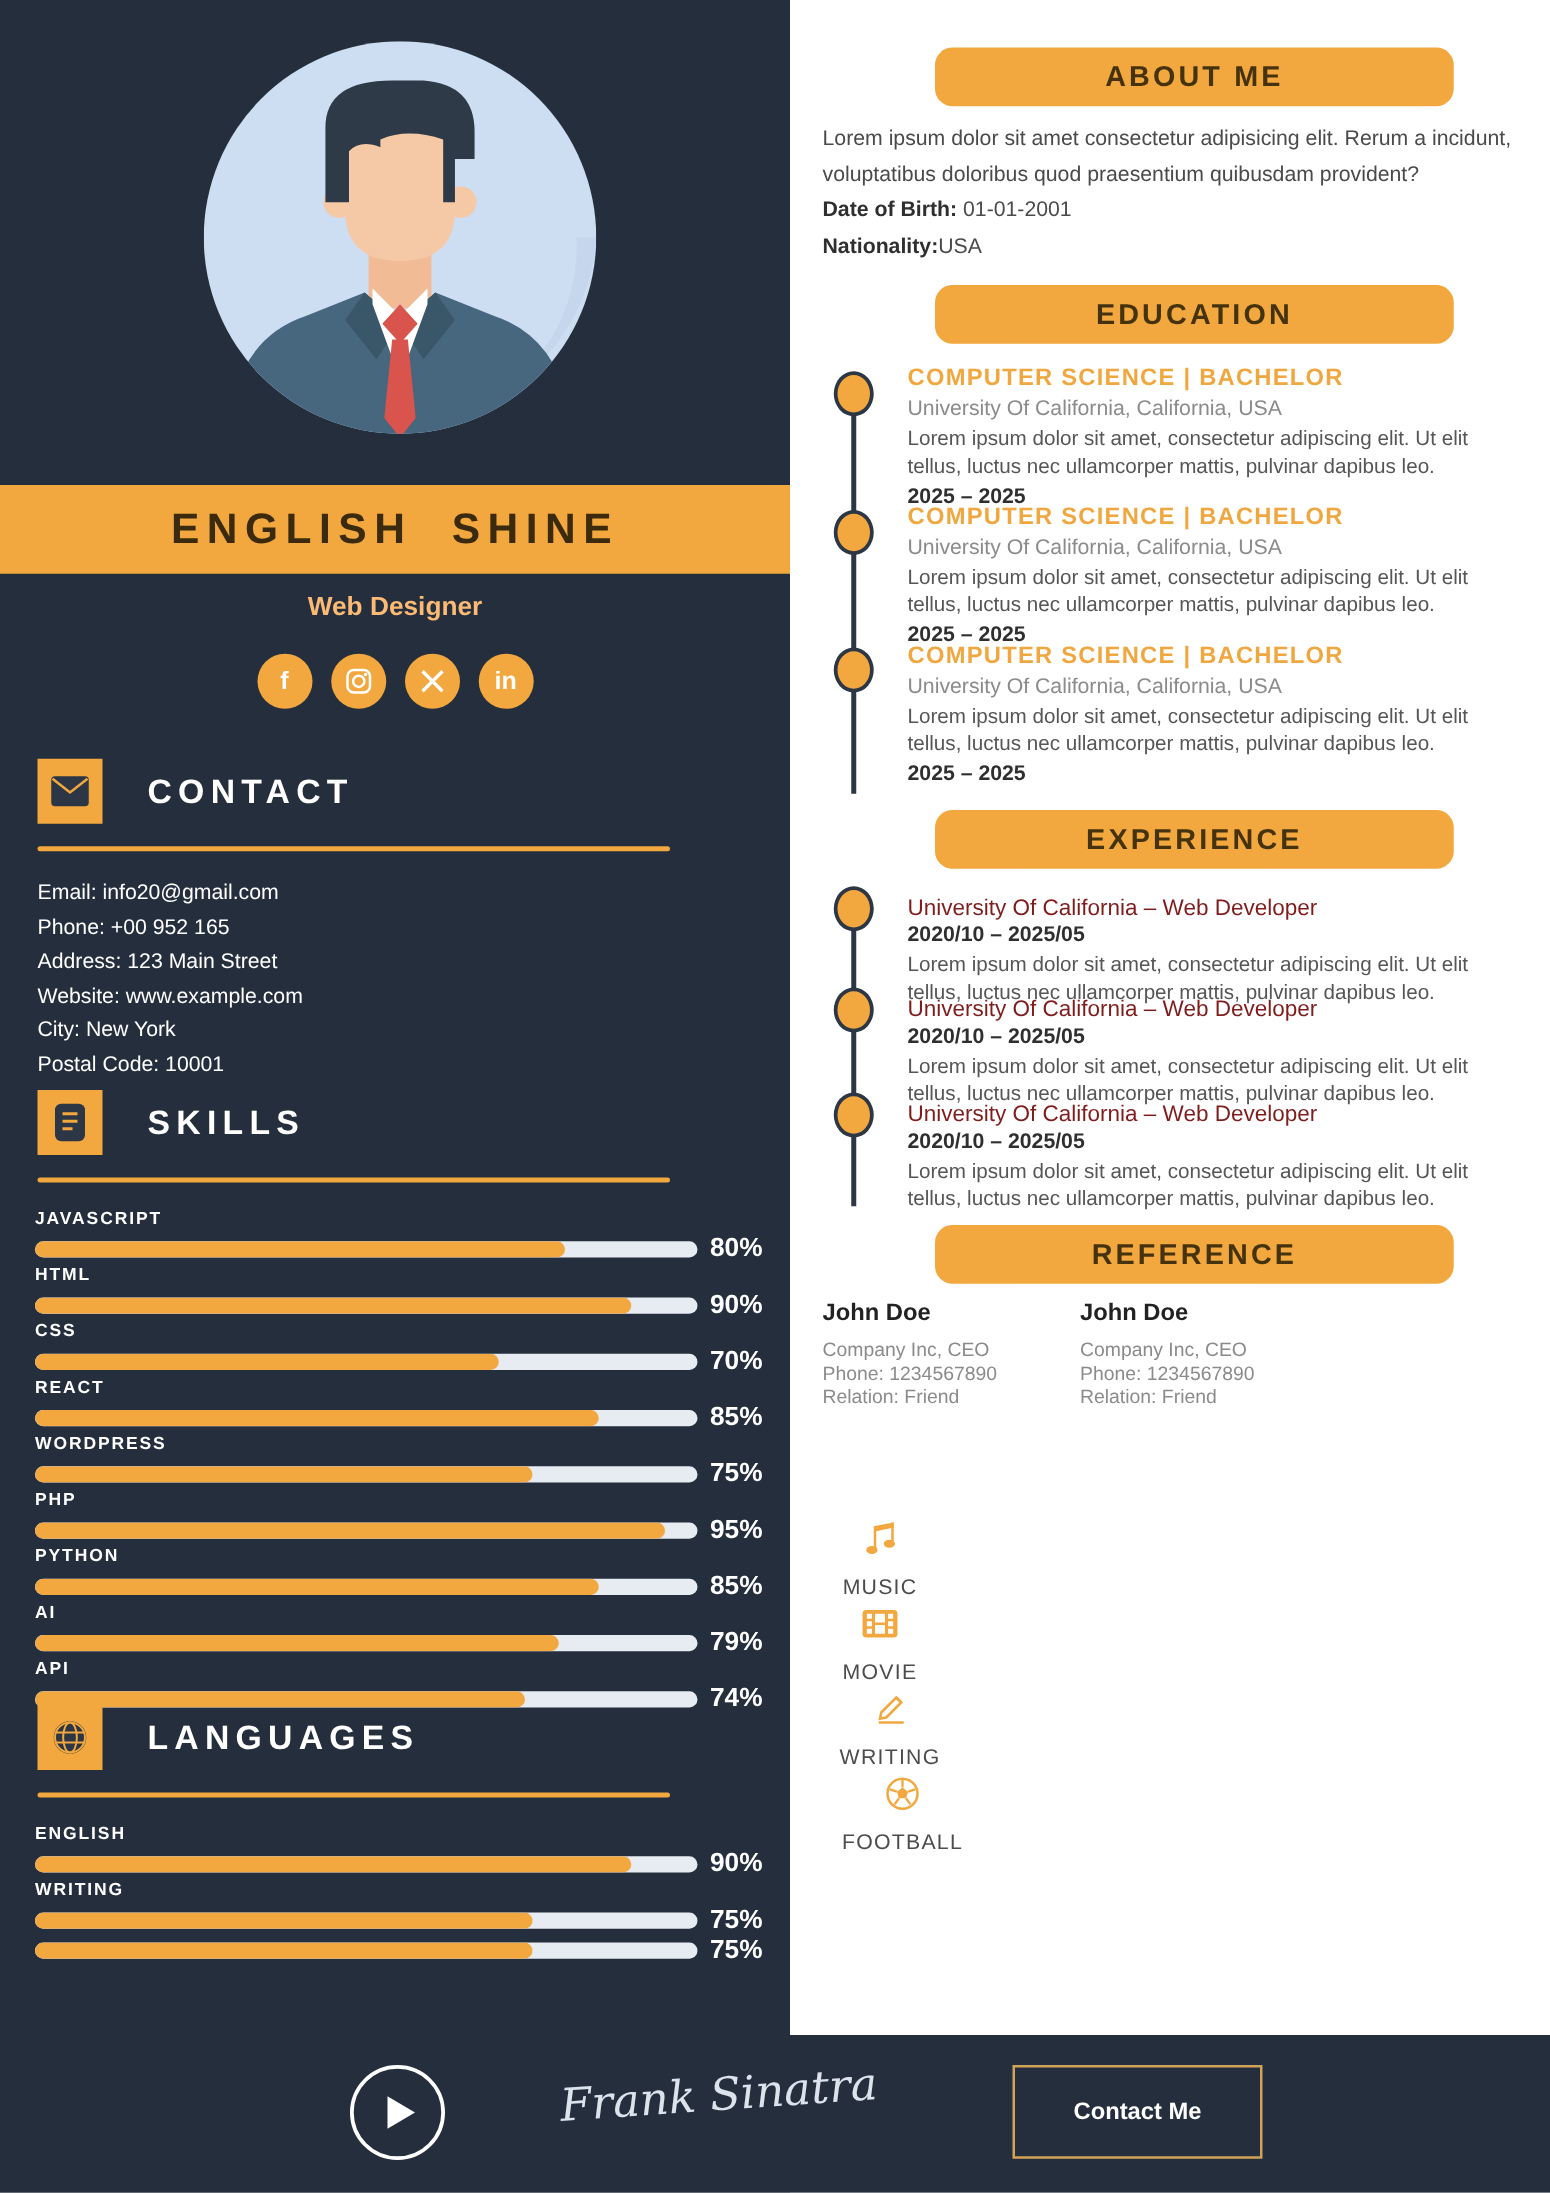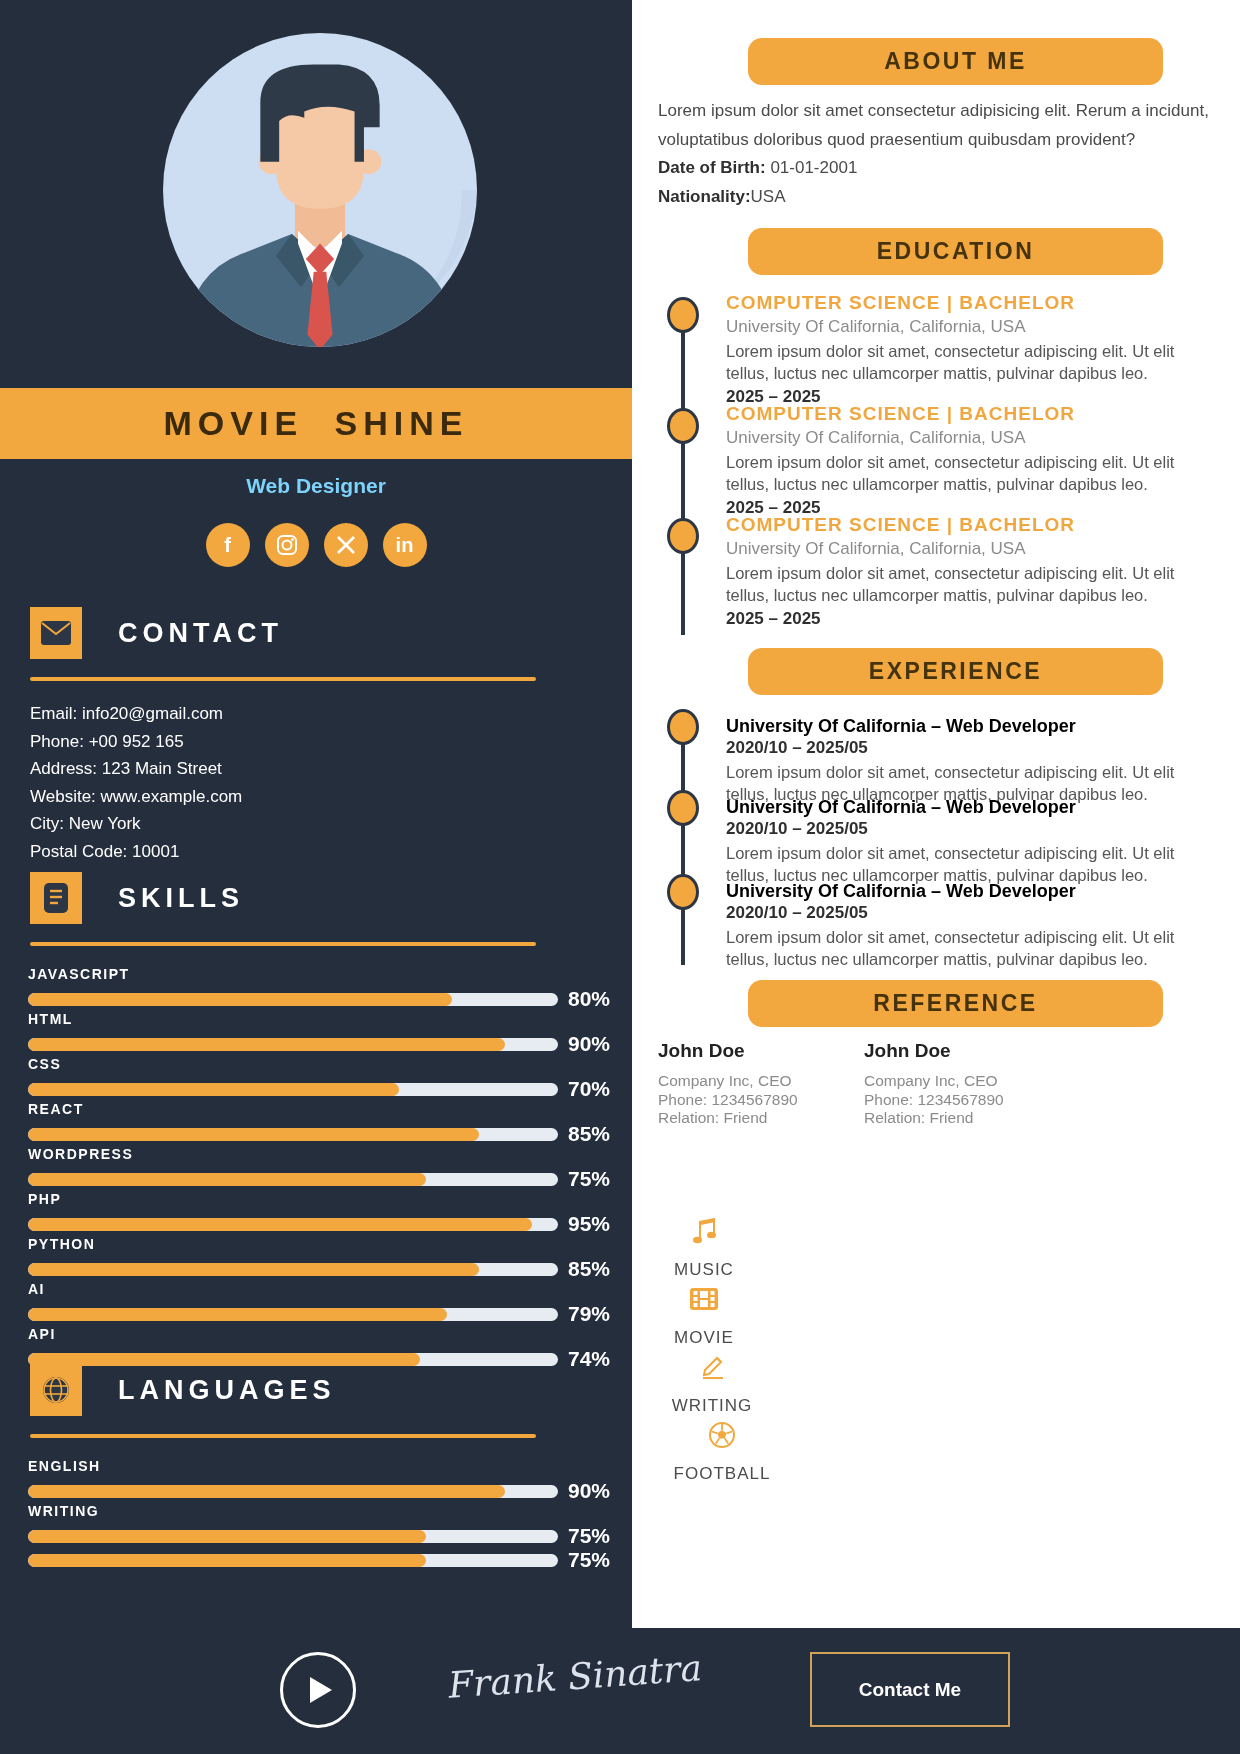--- a/index.html
+++ b/index.html
@@ -5,21 +5,21 @@
   html,body{margin:0;padding:0;}
   body{width:1240px;height:1754px;position:relative;background:#ffffff;
        font-family:"Liberation Sans", sans-serif;overflow:hidden;}
 
   
   .sidebar{position:absolute;left:0;top:0;width:632px;height:1754px;background:#242e3d;}
   .avatar-wrap{position:absolute;left:163px;top:33px;width:314px;height:314px;}
   .name-band{position:absolute;left:0;top:388px;width:632px;height:71px;background:#f2a83e;
              display:flex;align-items:center;justify-content:center;}
   .name{font-size:34px;font-weight:bold;color:#3b2a0d;letter-spacing:6px;word-spacing:16px;}
-  .job-title{position:absolute;left:0;top:474px;width:632px;text-align:center;color:#7dd3fc;
+  .job-title{position:absolute;left:0;top:474px;width:632px;text-align:center;color:#fdba74;
              font-weight:bold;font-size:21px;}
   .socials{position:absolute;left:0;top:523px;width:632px;display:flex;justify-content:center;gap:15px;}
   .social{width:44px;height:44px;border-radius:50%;background:#f2a83e;color:#ffffff;display:flex;
           align-items:center;justify-content:center;font-weight:bold;font-size:20px;cursor:pointer;}
   .section-head{position:absolute;left:30px;display:flex;align-items:center;gap:36px;}
   .icon-sq{width:52px;height:52px;background:#f2a83e;display:flex;align-items:center;justify-content:center;}
   .side-title{color:#ffffff;font-weight:bold;font-size:27px;letter-spacing:5px;}
   .divider{position:absolute;left:30px;width:506px;height:4px;background:#f2a83e;border-radius:2px;}
   .contact-rows{position:absolute;left:30px;top:700px;color:#ffffff;font-size:17px;line-height:27.5px;}
   .contact-rows b{font-weight:normal;}
@@ -39,21 +39,21 @@
   .about-text{position:absolute;left:26px;top:97px;width:565px;font-size:17px;color:#4a4a4a;line-height:28.5px;}
   .about-text b{color:#2f2f2f;}
   .tl-line{position:absolute;left:49px;width:4px;background:#2c3644;}
   .tl-dot{position:absolute;left:35px;width:32px;height:36px;border-radius:50%;background:#f2a83e;
           border:3px solid #2c3644;box-sizing:border-box;}
   .entry{position:absolute;left:94px;width:480px;}
   .edu-degree{color:#f0a73f;font-weight:bold;font-size:19px;letter-spacing:1px;}
   .edu-school{color:#8b8b8b;font-size:17px;margin-top:3px;}
   .desc{color:#565656;font-size:16.5px;line-height:21.5px;margin-top:4px;width:470px;}
   .dates{color:#2f2f2f;font-weight:bold;font-size:17px;margin-top:3px;}
-  .exp-role{color:#000000;font-weight:bold;font-size:18px;}
+  .exp-role{color:#7f1d1d;font-weight:normal;font-size:18px;}
   .exp-dates{color:#2f2f2f;font-weight:bold;font-size:17px;margin-top:1px;}
   .ref{position:absolute;top:1040px;width:210px;}
   .ref-name{font-weight:bold;font-size:19px;color:#222222;margin-bottom:10px;}
   .ref-line{color:#8b8b8b;font-size:15.5px;line-height:18.5px;}
   .hobbies-row{position:absolute;left:36px;top:1212px;display:flex;flex-direction:column;}
   .hobby{display:flex;flex-direction:column;align-items:center;margin-right:12px;}
   .hobby-icon{height:38px;display:flex;align-items:center;justify-content:center;}
   .hobby-label{margin-top:10px;color:#4c4c4c;font-size:17px;letter-spacing:1px;}
 
   
@@ -102,21 +102,21 @@
         <circle cx="131" cy="82" r="8" fill="#f6c9a6"></circle>
 
         <path d="M72 56 Q72 34 100 34 Q128 34 128 56 L128 86 Q128 112 100 112 Q72 112 72 86 Z" fill="#f6c9a6"></path>
 
         <path d="M62 82 L62 44 Q62 20 96 20 L112 20 Q138 22 138 46 L138 60 L128 60 L128 82 L122 82 L122 50 Q104 44 90 50 L90 54 Q80 50 74 56 L74 82 Z" fill="#2e3a47"></path>
       </g>
     </svg>
   </div>
 
   <div class="name-band">
-    <div class="name">MOVIE  SHINE</div>
+    <div class="name">ENGLISH  SHINE</div>
   </div>
   <div class="job-title">Web Designer</div>
 
   <div class="socials">
     <div class="social">f</div>
     <div class="social">
       <svg width="22" height="22" viewBox="0 0 22 22">
           <rect x="2" y="2" width="18" height="18" rx="5" fill="none" stroke="#ffffff" stroke-width="2"></rect>
           <circle cx="11" cy="11" r="4.5" fill="none" stroke="#ffffff" stroke-width="2"></circle>
           <circle cx="16.4" cy="5.6" r="1.4" fill="#ffffff"></circle>

